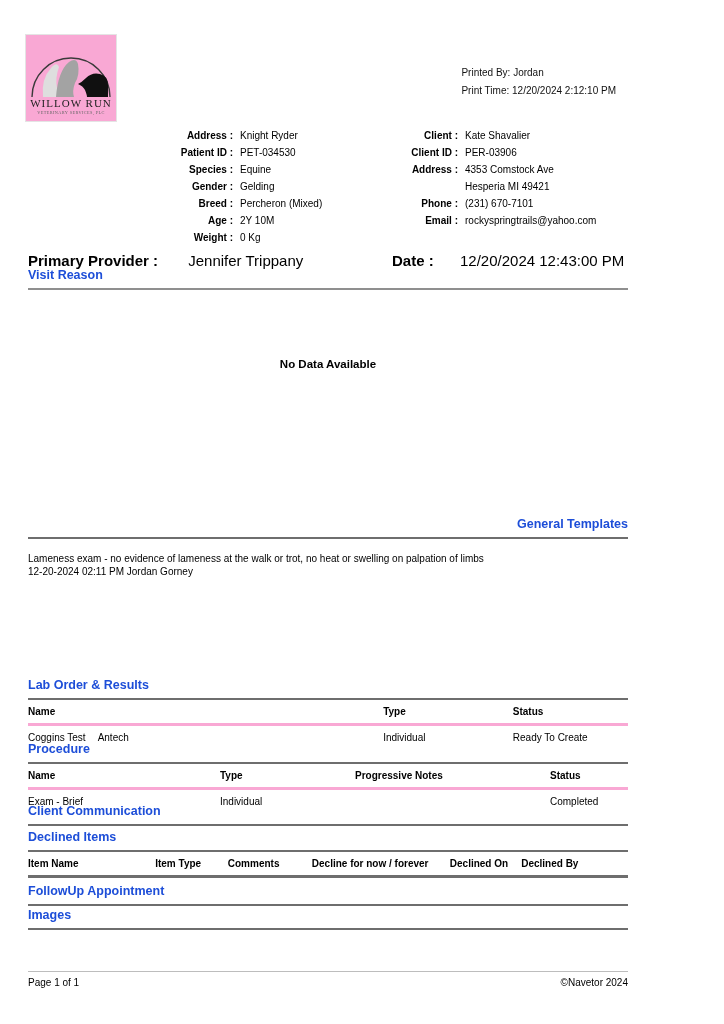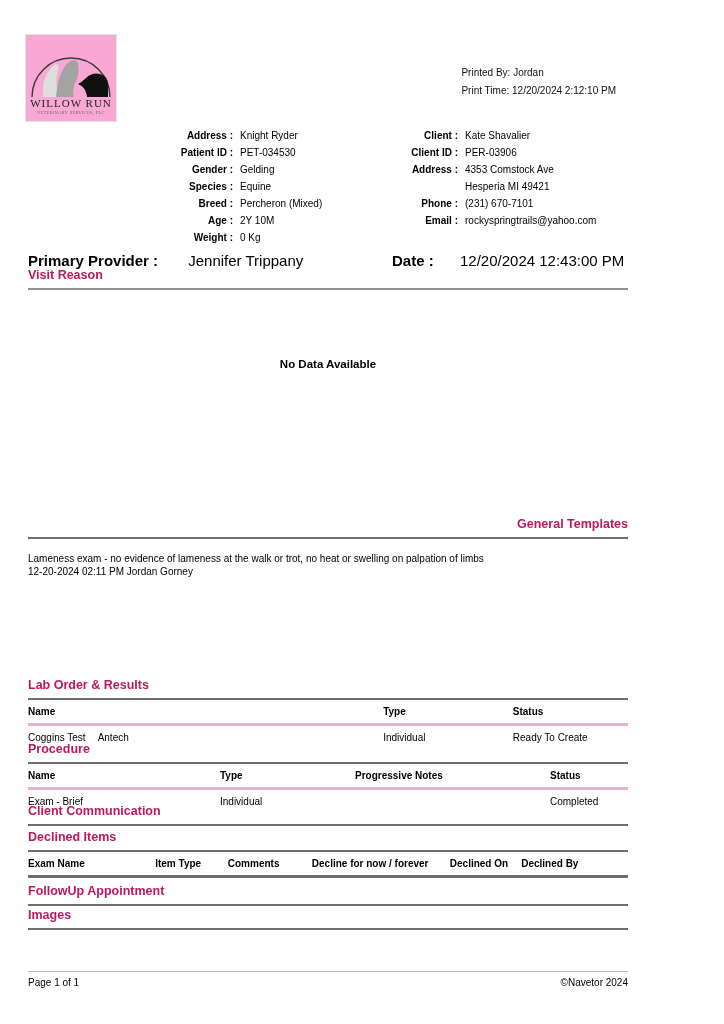--- a/index.html
+++ b/index.html
@@ -39,21 +39,21 @@
   .info-value .line2{display:block;margin-top:5px;}
   
   .provider-row{position:absolute;left:28px;top:255px;width:600px;font-size:15px;line-height:12px;}
   .provider-label{font-weight:bold;display:inline-block;}
   .provider-value{display:inline-block;margin-left:26px;}
   .date-label{font-weight:bold;position:absolute;left:364px;top:0;}
   .date-value{position:absolute;left:432px;top:0;}
   
   .section{position:absolute;left:28px;width:600px;}
   .section-heading{
-    font-size:12.5px;font-weight:bold;color:#be185d;
+    font-size:12.5px;font-weight:bold;color:#1d4ed8;
     padding-bottom:6px;border-bottom:2px solid #6e6e6e;
   }
   .nodata{
     position:absolute;left:28px;top:358px;width:600px;
     text-align:center;font-size:11.5px;font-weight:bold;
   }
   .tmpl-note{position:absolute;left:28px;top:553px;width:600px;font-size:10px;line-height:12.5px;}
   
   .tbl-head{
     display:grid;font-size:10px;font-weight:bold;
@@ -95,26 +95,26 @@
     <div class="info-col left">
       <div class="info-row">
         <span class="info-label">Address :</span>
         <span class="info-value">Knight Ryder</span>
       </div>
       <div class="info-row">
         <span class="info-label">Patient ID :</span>
         <span class="info-value">PET-034530</span>
       </div>
       <div class="info-row">
+        <span class="info-label">Species :</span>
+        <span class="info-value">Equine</span>
+      </div>
+      <div class="info-row">
         <span class="info-label">Gender :</span>
         <span class="info-value">Gelding</span>
-      </div>
-      <div class="info-row">
-        <span class="info-label">Species :</span>
-        <span class="info-value">Equine</span>
       </div>
       <div class="info-row">
         <span class="info-label">Breed :</span>
         <span class="info-value">Percheron (Mixed)</span>
       </div>
       <div class="info-row">
         <span class="info-label">Age :</span>
         <span class="info-value">2Y 10M</span>
       </div>
       <div class="info-row">
@@ -197,21 +197,21 @@
     </div>
   </div>
 
   <div class="section" style="top:804px;">
     <div class="section-heading">Client Communication</div>
   </div>
 
   <div class="section" style="top:830px;">
     <div class="section-heading">Declined Items</div>
     <div class="tbl-head cols-decl" style="border-bottom-color:#6e6e6e;">
-      <span>Exam Name</span>
+      <span>Item Name</span>
       <span>Item Type</span>
       <span>Comments</span>
       <span>Decline for now / forever</span>
       <span>Declined On</span>
       <span>Declined By</span>
     </div>
   </div>
 
   <div class="section" style="top:908px;">
     <div class="section-heading">Images</div>

